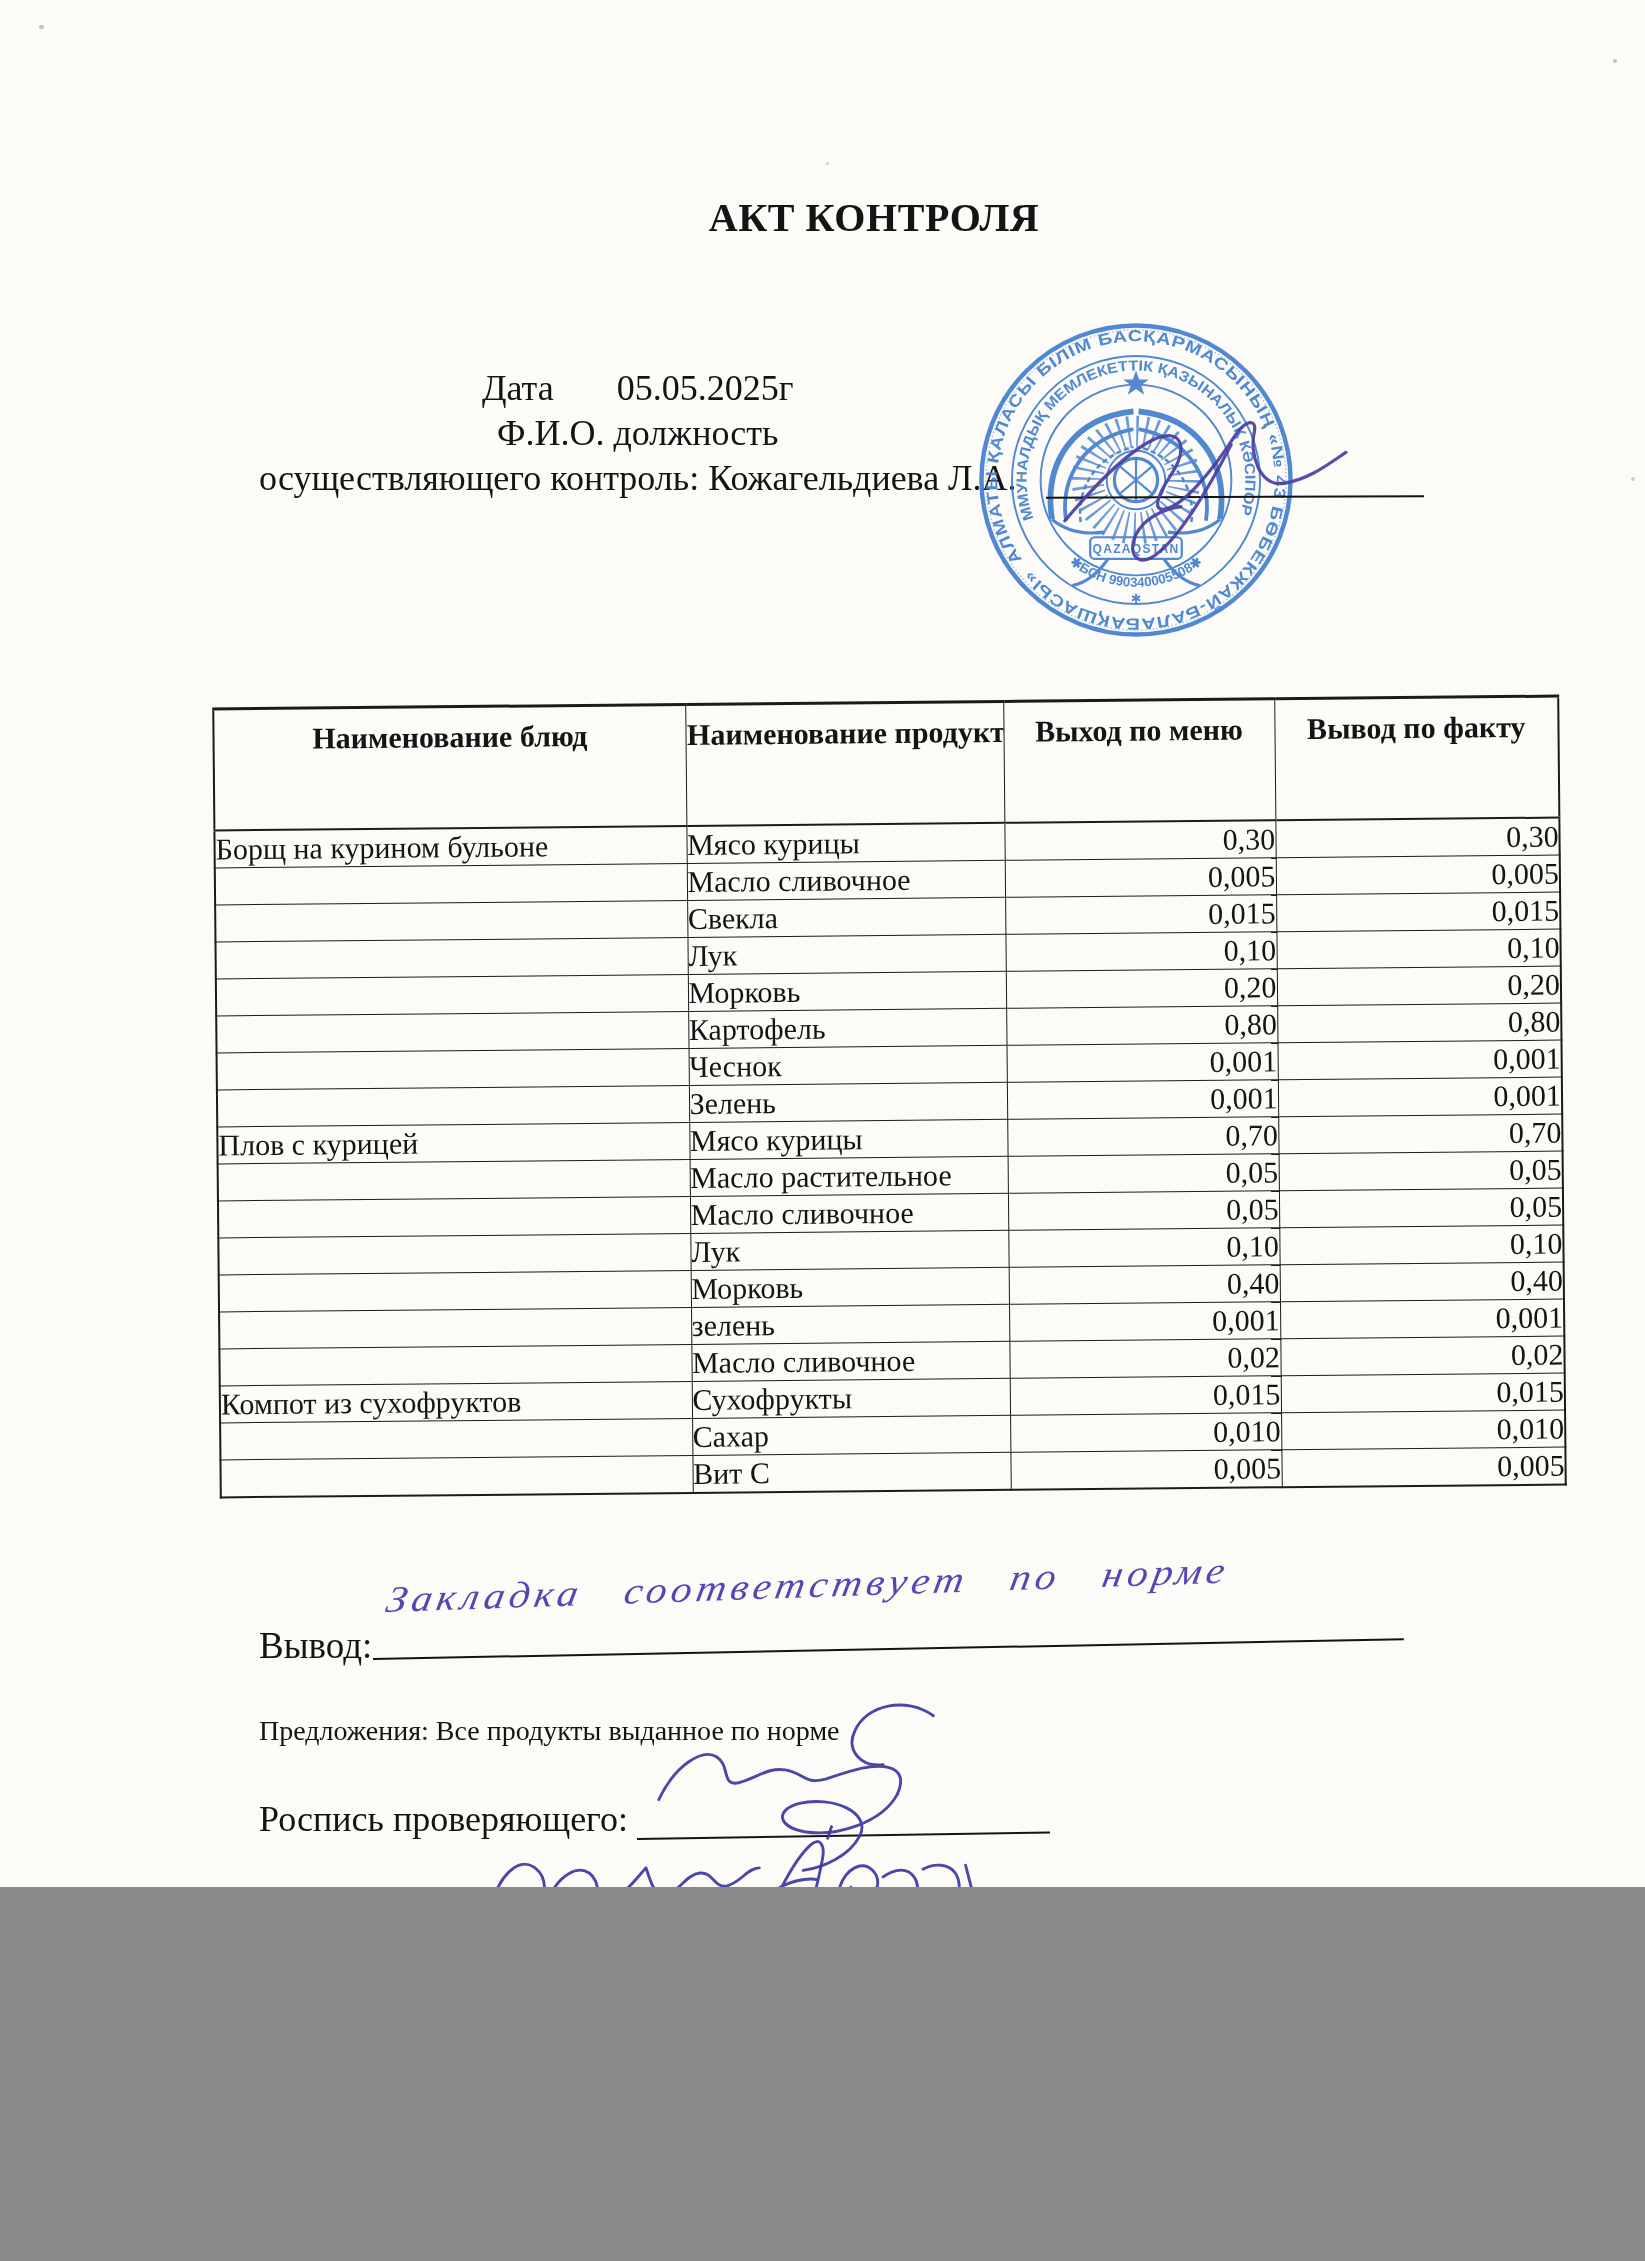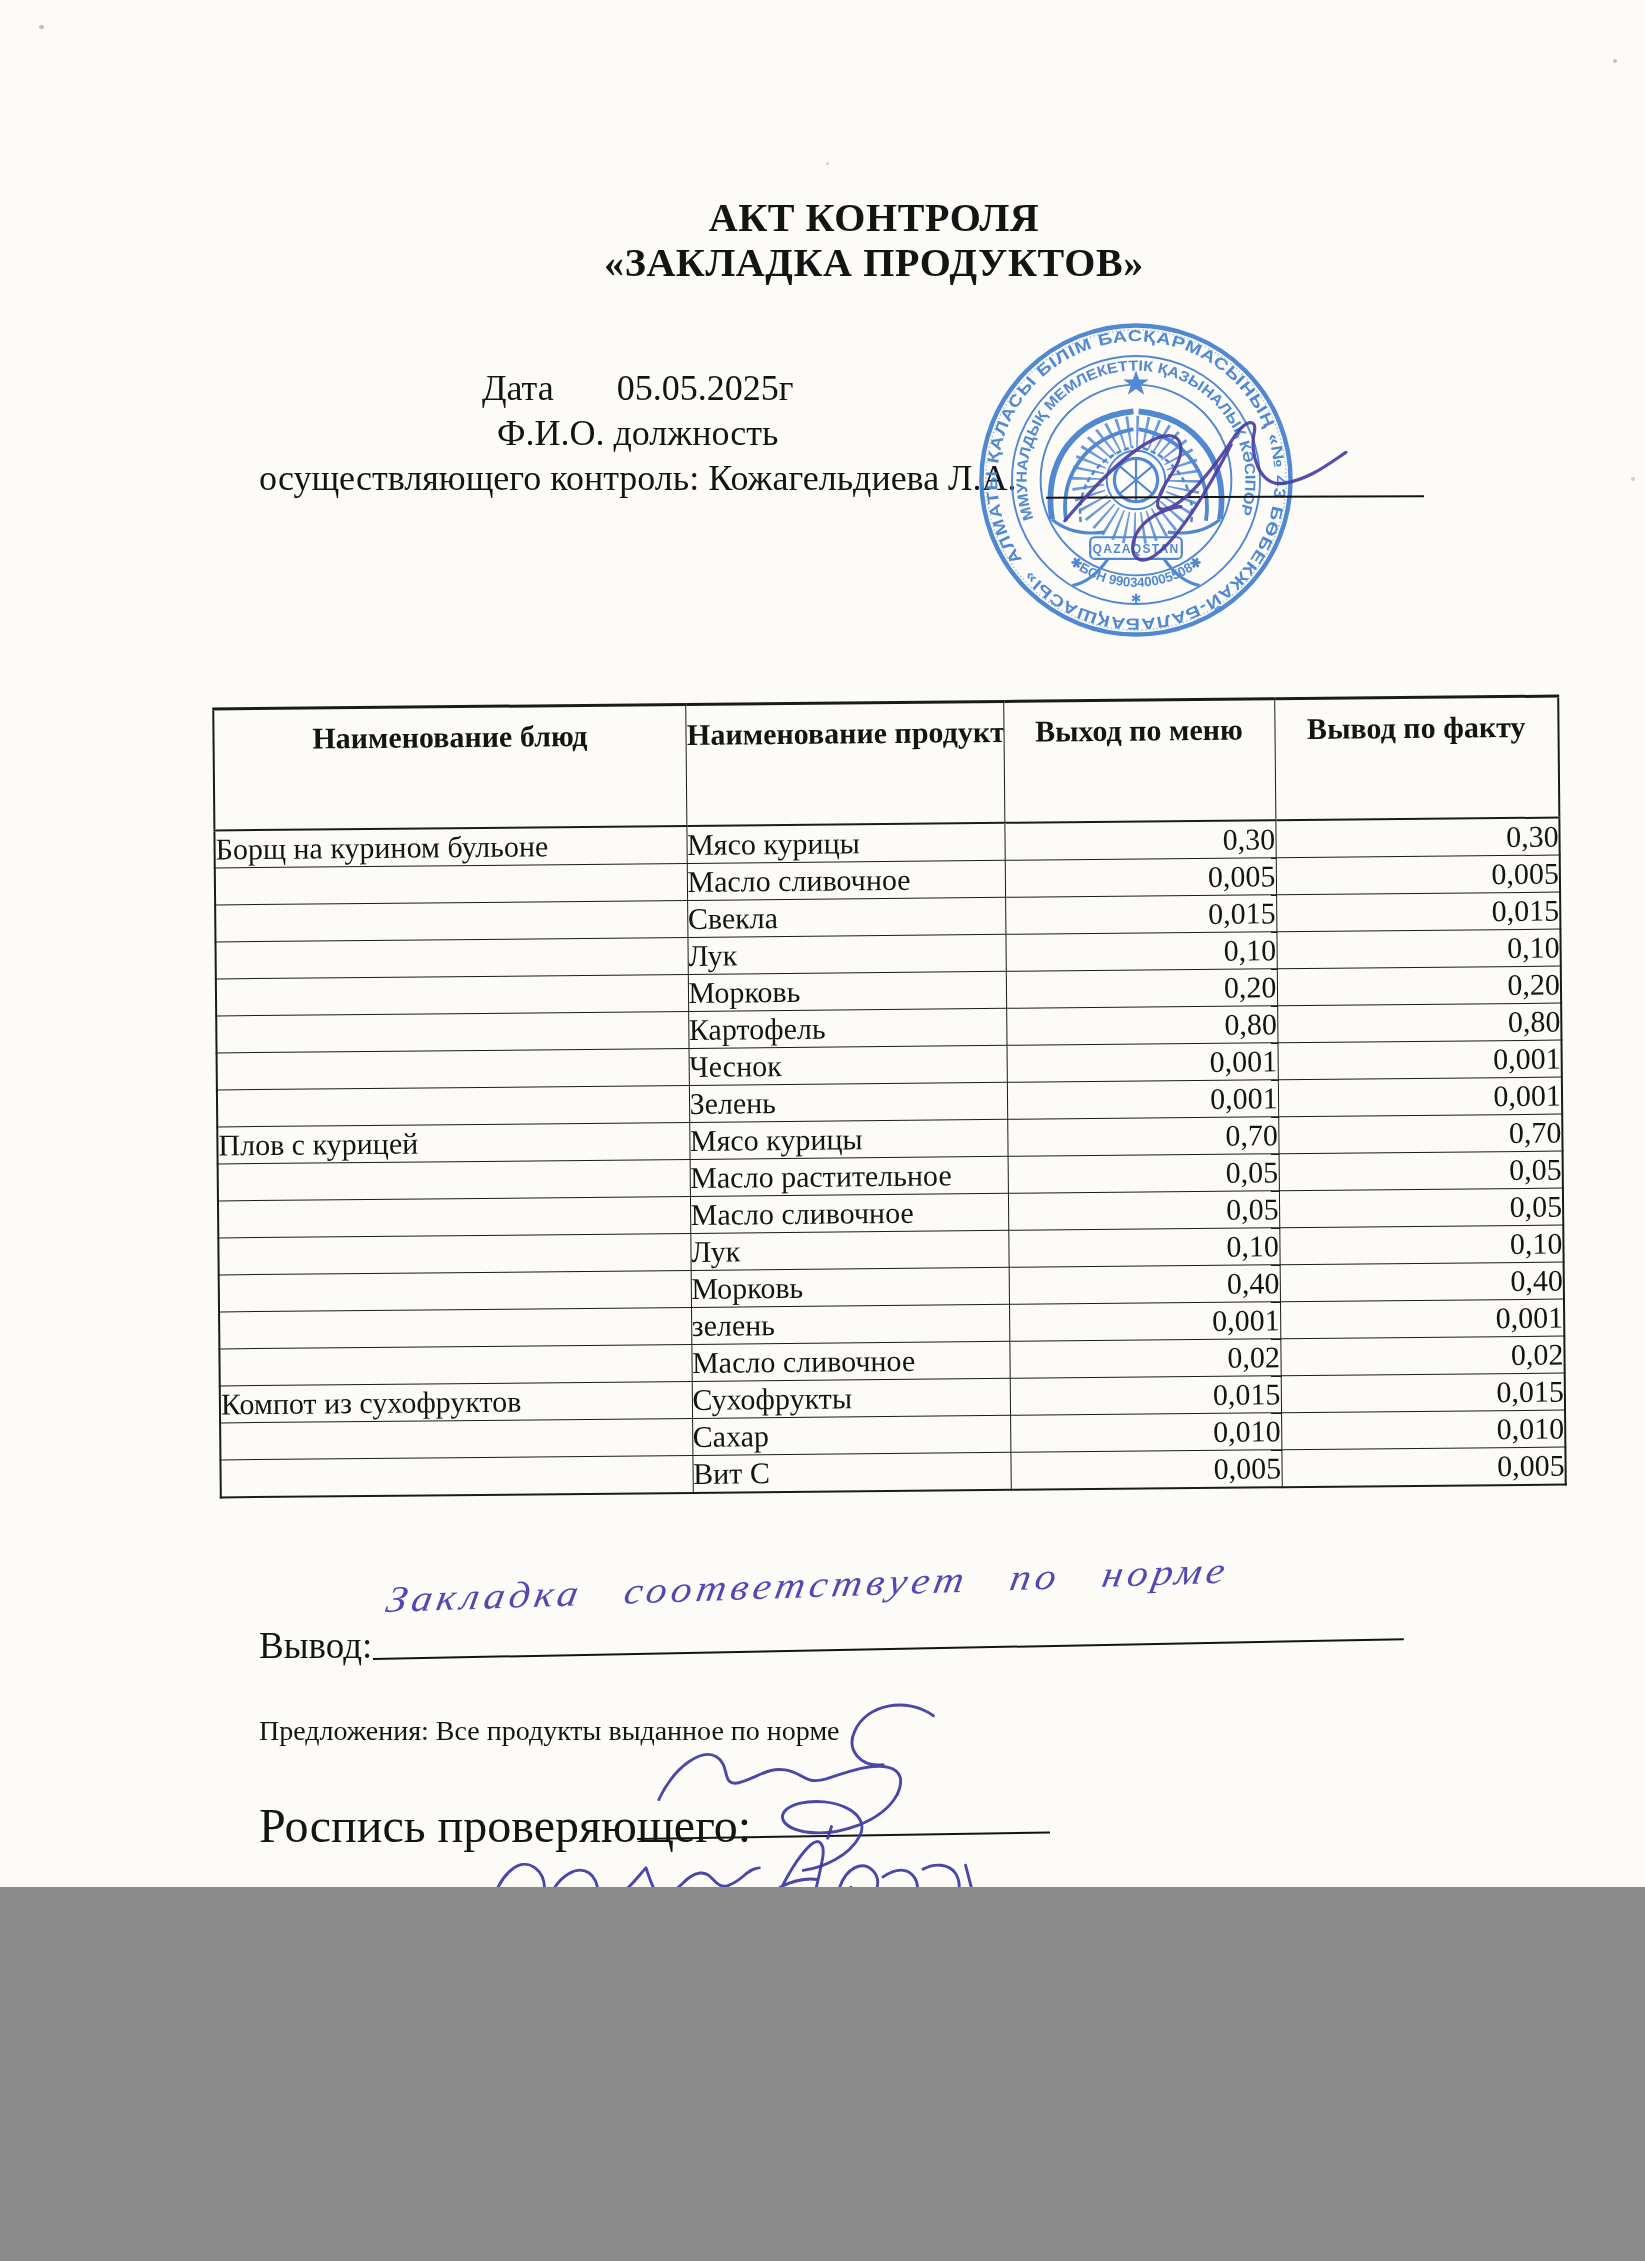--- a/index.html
+++ b/index.html
@@ -34,21 +34,21 @@
   td.dish, td.prod{text-align:left; padding-left:10.3px;}
   td.num{text-align:right; padding-right:13px;}
   table.products{border:2.6px solid #1b1b1b;}
   
   .vyvod-label{left:259px; top:1624px; font-size:37px;}
   .vyvod-rule{left:373px; top:1658px; width:1031px; transform:rotate(-1.1deg); transform-origin:0 0;}
   .vyvod-hand{left:387px; top:1578px; font-size:37px; font-style:italic;
     color:#4a3fb0; letter-spacing:3.9px; word-spacing:24.5px; white-space:nowrap;
     transform:rotate(-2deg) skewX(-12deg) scaleX(1.12); transform-origin:0 50%; opacity:.95;}
   .predl-line{left:259px; top:1715px; font-size:28px; white-space:nowrap;}
-  .rospis-label{left:259px; top:1798px; font-size:48px; white-space:nowrap;}
+  .rospis-label{left:259px; top:1798px; font-size:36px; white-space:nowrap;}
   .rospis-rule{left:637px; top:1838px; width:413px; transform:rotate(-0.9deg); transform-origin:0 0;}
   .ozn-label{left:259px; top:1885px; font-size:36px; white-space:nowrap;}
   .ozn-rule{left:469px; top:1927px; width:351px; transform:rotate(-0.9deg); transform-origin:0 0;}
   
   .stamp{left:977px; top:321px; width:318px; height:318px; opacity:.9;}
   .ink-overlay{left:0; top:0; width:1645px; height:2261px; pointer-events:none;}
   
   .speck{border-radius:50%; background:#8f8f8f; opacity:.55;}
 </style>
 </head>
@@ -57,21 +57,20 @@
 <div class="page">
 
   <div class="abs speck" style="left:39px;top:24.5px;width:4.5px;height:4.5px;"></div>
   <div class="abs speck" style="left:1613px;top:59px;width:3.9px;height:3.9px;"></div>
   <div class="abs speck" style="left:826px;top:162px;width:3.2px;height:3.2px;opacity:.4;"></div>
   <div class="abs speck" style="left:1631px;top:477px;width:3.9px;height:3.9px;opacity:.4;"></div>
   <div class="abs speck" style="left:342px;top:2125px;width:3.9px;height:3.9px;opacity:.35;"></div>
 
   <div class="abs title-block">
     <div>АКТ КОНТРОЛЯ</div>
-    <div>«ЗАКЛАДКА ПРОДУКТОВ»</div>
   </div>
 
   <div class="abs info-block">
     <div><span>Дата</span><span class="date-value">05.05.2025г</span></div>
     <div>Ф.И.О. должность</div>
     <div><span>осуществляющего контроль:</span> <span>Кожагельдиева Л.А.</span></div>
   </div>
 
   <svg class="abs stamp" viewBox="0 0 500 500">
     <g fill="none" stroke="#3e7ccf">

